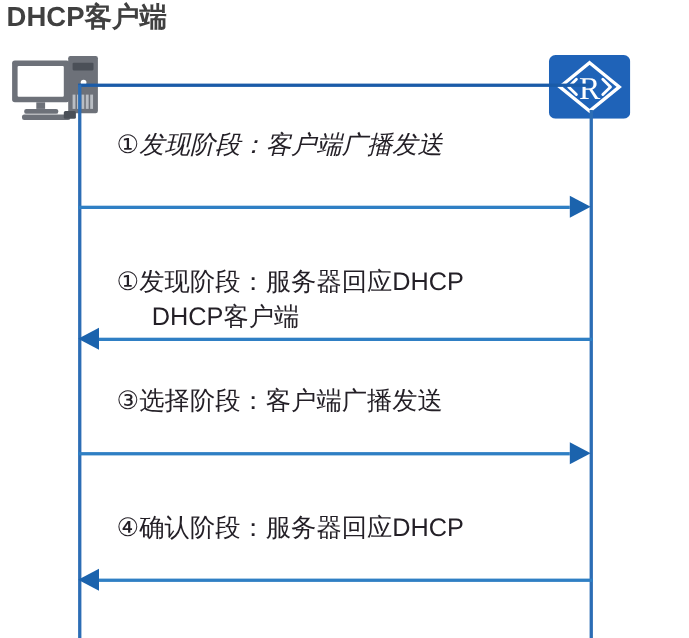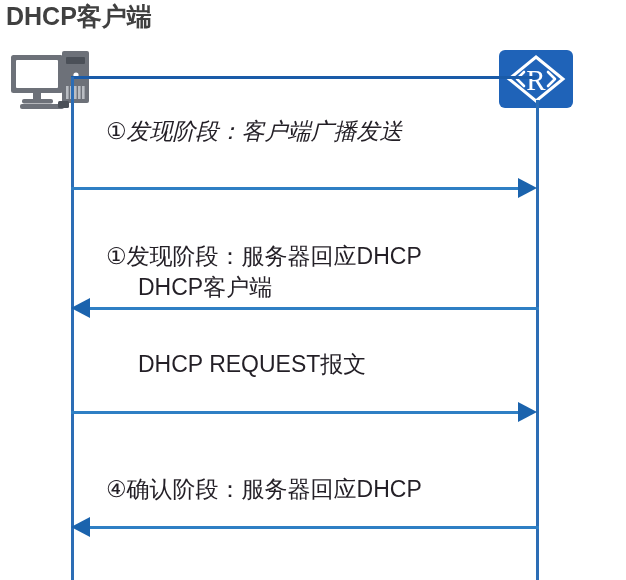--- a/index.html
+++ b/index.html
@@ -145,24 +145,24 @@
   <div class="arrow-head right" style="left:518px; top:178px;"></div>
 
   <div class="msg-text" style="left:106px; top:241px;">
     <span>①发现阶段：服务器回应DHCP</span>
     <span class="l2">DHCP客户端</span>
   </div>
   <div class="arrow-line" style="left:90px; top:307px; width:449px;"></div>
   <div class="arrow-head left" style="left:71px; top:298px;"></div>
 
   <div class="msg-text" style="left:106px; top:349px;">
-    <span class="l2">DHCP REQUEST报文</span>
+    <span>③选择阶段：客户端广播发送</span>
   </div>
   <div class="arrow-line" style="left:71px; top:411px; width:447px;"></div>
   <div class="arrow-head right" style="left:518px; top:402px;"></div>
 
-  <div class="msg-text" style="left:106px; top:474px;">
+  <div class="msg-text" style="left:106px; top:464px;">
     <span>④确认阶段：服务器回应DHCP</span>
   </div>
   <div class="arrow-line" style="left:90px; top:526px; width:449px;"></div>
   <div class="arrow-head left" style="left:71px; top:517px;"></div>
 
 </div>
 
 </body></html>

